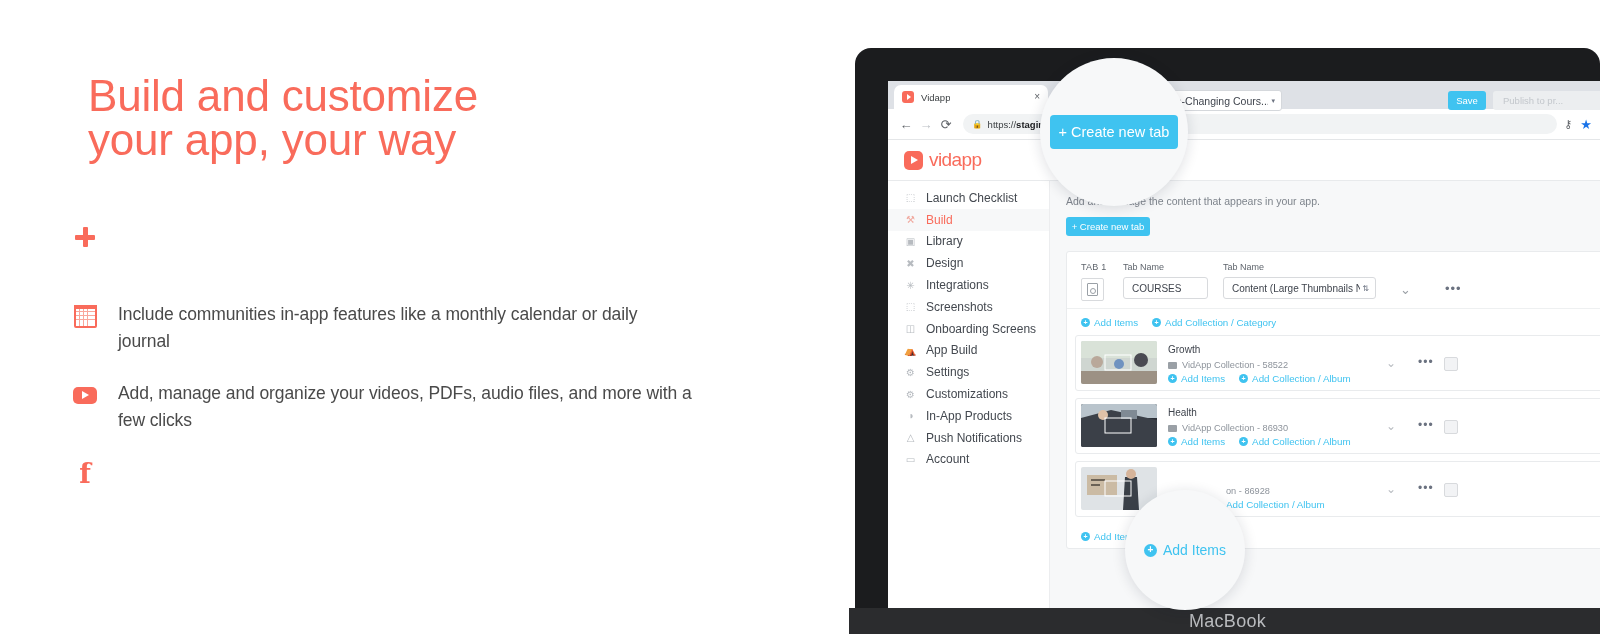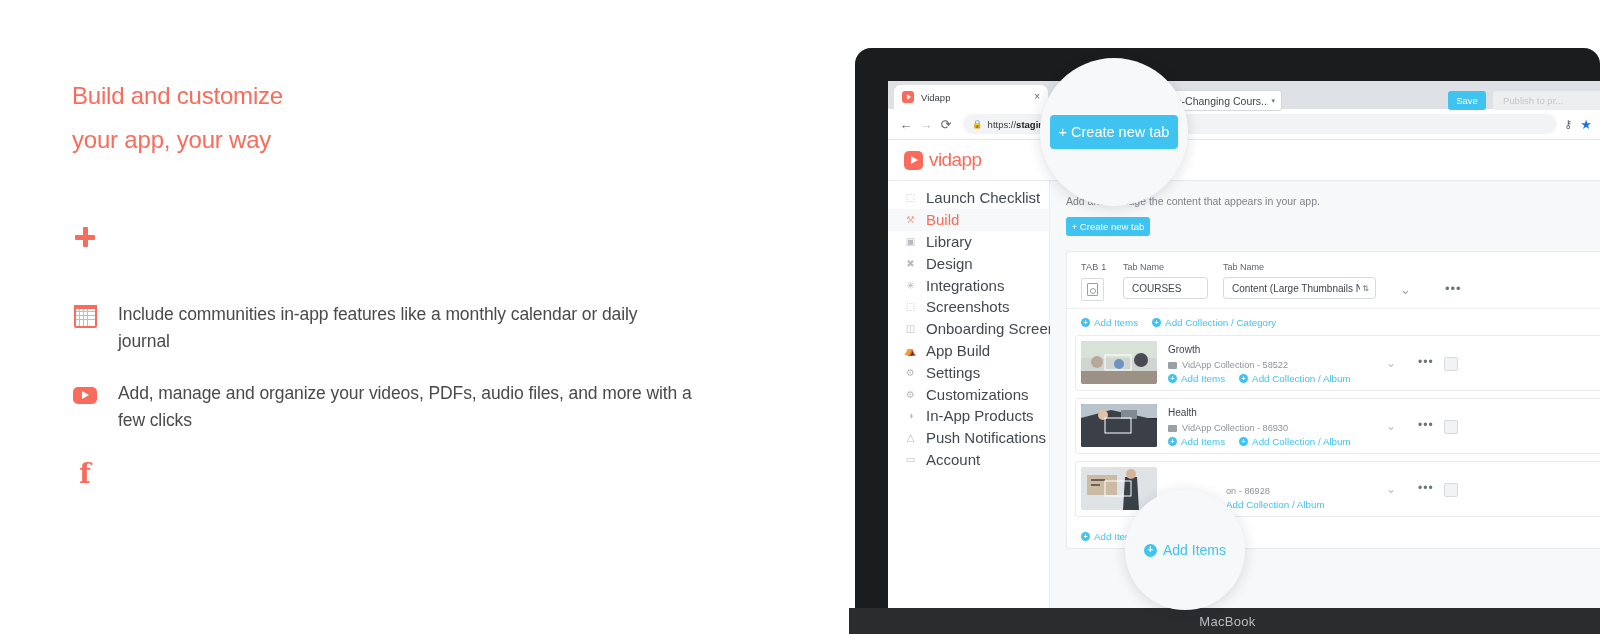--- a/index.html
+++ b/index.html
@@ -4,22 +4,22 @@
 <style>
   html,body{margin:0;padding:0;}
   body{
     width:1600px;height:634px;background:#ffffff;overflow:hidden;
     font-family:"Liberation Sans","DejaVu Sans",sans-serif;
     position:relative;
   }
   
   #left-col{position:absolute;left:0;top:0;width:840px;height:634px;}
   #headline{
-    position:absolute;left:72px;top:74px;width:640px;
-    color:#f96b5b;font-size:24px;line-height:44px;font-weight:400;
+    position:absolute;left:88px;top:74px;width:640px;
+    color:#f96b5b;font-size:44px;line-height:44px;font-weight:400;
     letter-spacing:-0.2px;
   }
   #headline .l2{display:block;}
   #feature-list{position:absolute;left:72px;top:222px;width:620px;}
   .feature-item{position:relative;min-height:54px;margin-bottom:25px;padding-left:46px;}
   .feature-item:last-child{margin-bottom:0;}
   .feature-icon{
     position:absolute;left:0;top:2px;width:26px;height:26px;
     display:flex;align-items:center;justify-content:center;
   }
@@ -65,21 +65,21 @@
     position:absolute;left:33px;top:33px;width:712px;height:527px;
     background:#0f766e;overflow:hidden;
   }
   #base{
     position:absolute;left:-6px;top:560px;width:757px;height:26px;
     background:#2b2c2e;
   }
   #base-label{
     position:absolute;left:0;top:560px;width:745px;height:26px;
     display:flex;align-items:center;justify-content:center;
-    color:#b9bbbe;font-size:13px;letter-spacing:0.3px;
+    color:#b9bbbe;font-size:18px;letter-spacing:0.3px;
   }
 
   
   #browser{position:absolute;left:0;top:0;width:712px;height:527px;background:#fff;}
   #tabstrip{position:absolute;left:0;top:0;width:712px;height:28px;background:#dee1e6;}
   #tab{
     position:absolute;left:6px;top:4px;width:138px;height:24px;
     background:#fff;border-radius:7px 7px 0 0;display:flex;align-items:center;padding:0 8px;
   }
   #tab-favicon{
@@ -136,21 +136,21 @@
   }
   #app-header-sep{position:absolute;left:0;top:99px;width:712px;height:1px;background:#e8eaec;}
 
   
   #sidebar{position:absolute;left:0;top:100px;width:162px;height:427px;background:#fff;
     border-right:1px solid #ecedef;box-sizing:border-box;padding-top:6px;}
   .side-item{height:21.8px;display:flex;align-items:center;padding-left:16px;box-sizing:border-box;}
   .side-item.active{background:#f7f8f9;}
   .side-ic{width:13px;height:13px;flex:0 0 auto;display:flex;align-items:center;justify-content:center;
     color:#b7bbc0;font-size:10px;}
-  .side-lb{margin-left:9px;font-size:15px;color:#43484f;white-space:nowrap;}
+  .side-lb{margin-left:9px;font-size:12px;color:#43484f;white-space:nowrap;}
   .side-item.active .side-lb{color:#f96b5b;}
   .side-item.active .side-ic{color:#f0a89e;}
 
   
   #main{position:absolute;left:162px;top:100px;width:550px;height:427px;background:#f7f8f9;}
   #main-desc{position:absolute;left:16px;top:14px;font-size:10.5px;color:#7e848c;}
   #create-tab-btn{
     position:absolute;left:16px;top:36px;width:84px;height:19px;background:#3fc3f0;
     border-radius:3px;display:flex;align-items:center;justify-content:center;
     color:#fff;font-size:9.5px;

